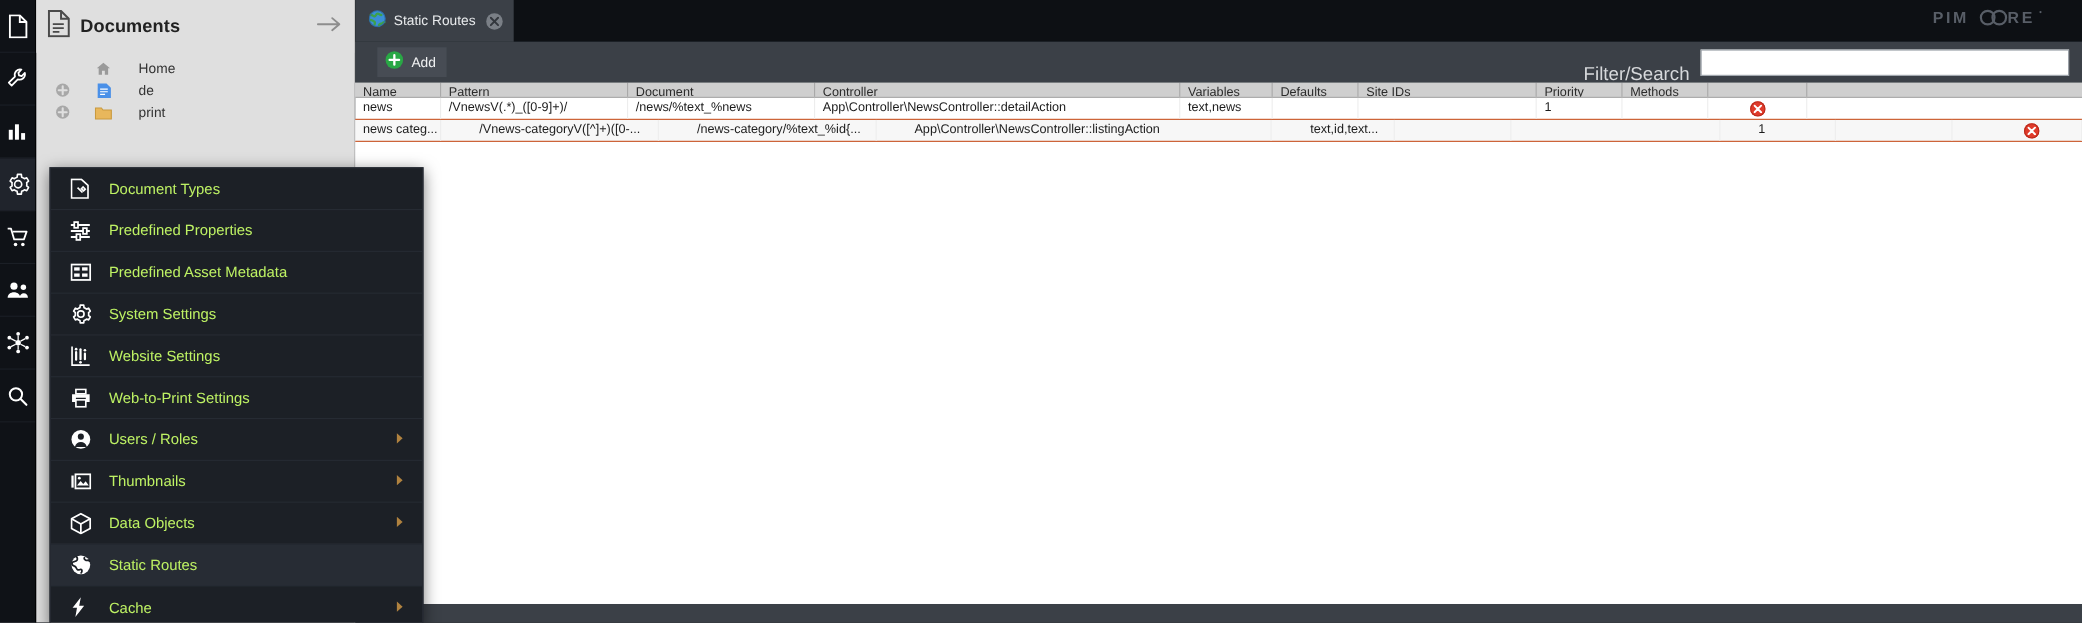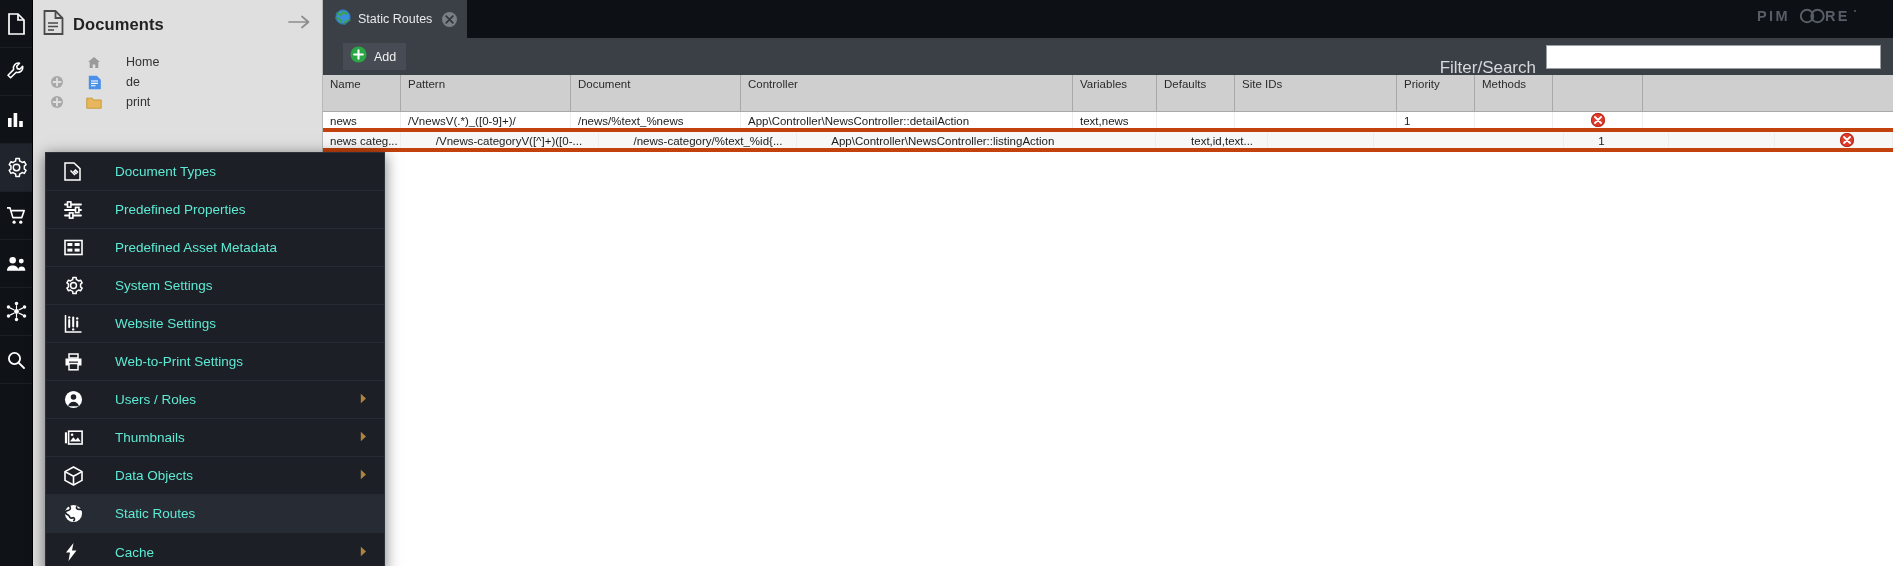--- a/index.html
+++ b/index.html
@@ -49,22 +49,22 @@
   .tree-row .tlabel { padding-left: 2px; }
 
   
   .menu {
     position: absolute; left: 45px; top: 152px; width: 340px;
     background: #1c2026; border: 1px solid #2c313a;
     box-shadow: 0 3px 14px rgba(0,0,0,.55); z-index: 50;
   }
   .menu-item {
     display: flex; align-items: center; height: 38px; padding: 0 12px 0 18px;
-    color: #5eead4; font-size: 13.5px; cursor: pointer;
-    border-bottom: 1px solid #262b33; position: relative; gap: 16px;
+    color: #bef264; font-size: 13.5px; cursor: pointer;
+    border-bottom: 1px solid #262b33; position: relative;
   }
   .menu-item:last-child { border-bottom: none; }
   .menu-item.active { background: #272c34; }
   .menu-item .micon {
     width: 26px; flex: 0 0 26px; display: flex; align-items: center;
     justify-content: flex-start;
   }
   .menu-item .mlabel { flex: 1; padding-left: 9px; }
   .menu-item .caret { flex: 0 0 12px; }
 
@@ -108,29 +108,29 @@
   .filterlbl { color: #d7d9dc; font-size: 17px; margin-top: 23px; }
   .filterinput {
     width: 335px; height: 24px; background: #fff; border: 1px solid #9aa0a7;
     padding: 0 5px; font-size: 12.5px; font-family: "Liberation Sans", sans-serif;
     color: #222; outline: none;
   }
 
   
   .grid { background: #fff; }
   .grid-header {
-    display: flex; height: 37px; background: #cfcfcf;
+    display: flex; height: 14px; background: #cfcfcf;
     border-bottom: 1px solid #a9a9a9;
   }
   .gh-cell {
     font-size: 11.5px; color: #2b2b2b; padding: 3px 0 0 7px;
     border-right: 1px solid #a9a9a9; overflow: hidden; white-space: nowrap;
     cursor: pointer;
   }
-  .grid-row { display: flex; height: 20px; border-bottom: 4px solid #c2410c; }
+  .grid-row { display: flex; height: 20px; border-bottom: 1px solid #c2410c; }
   .grid-row.alt { background: #f7f7f7; justify-content: space-between; }
   .gr-cell {
     font-size: 11.5px; color: #1c1c1c; padding: 3px 0 0 7px;
     border-right: 1px solid #ededed; overflow: hidden; white-space: nowrap;
     text-overflow: ellipsis;
   }
   .gr-cell.actions {
     display: flex; align-items: center; justify-content: center; padding: 0;
   }
   .delbtn {

